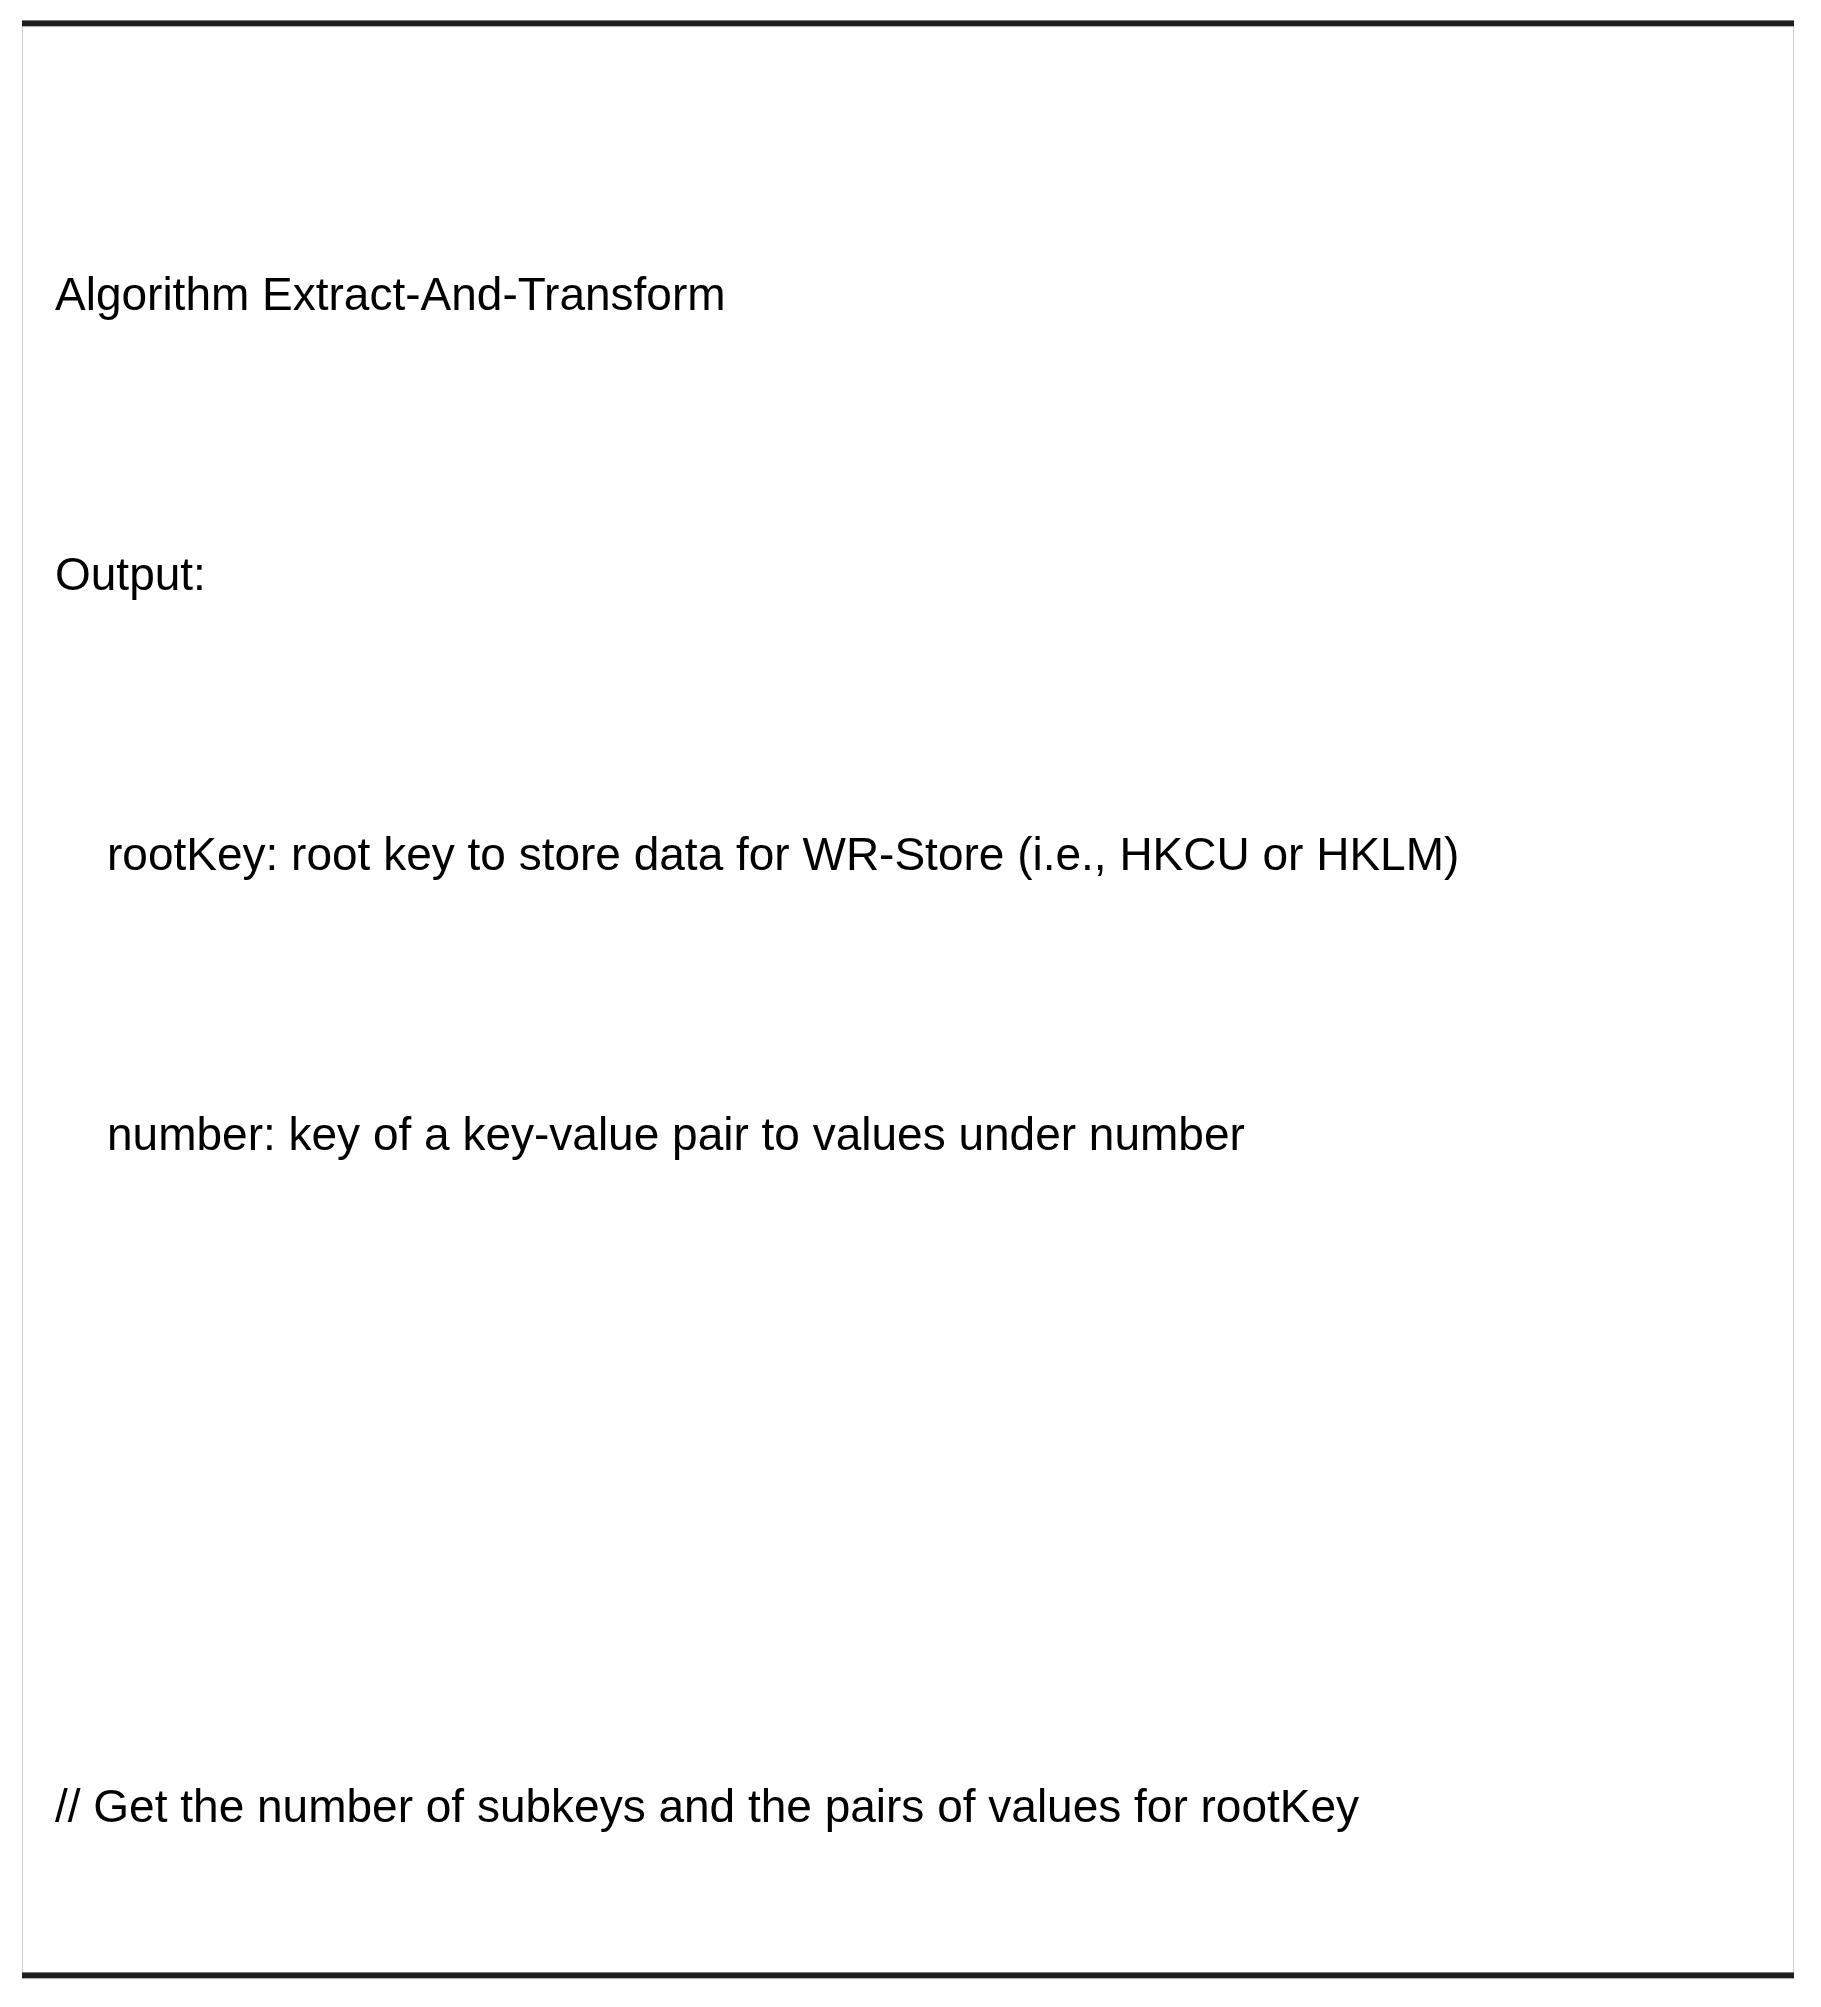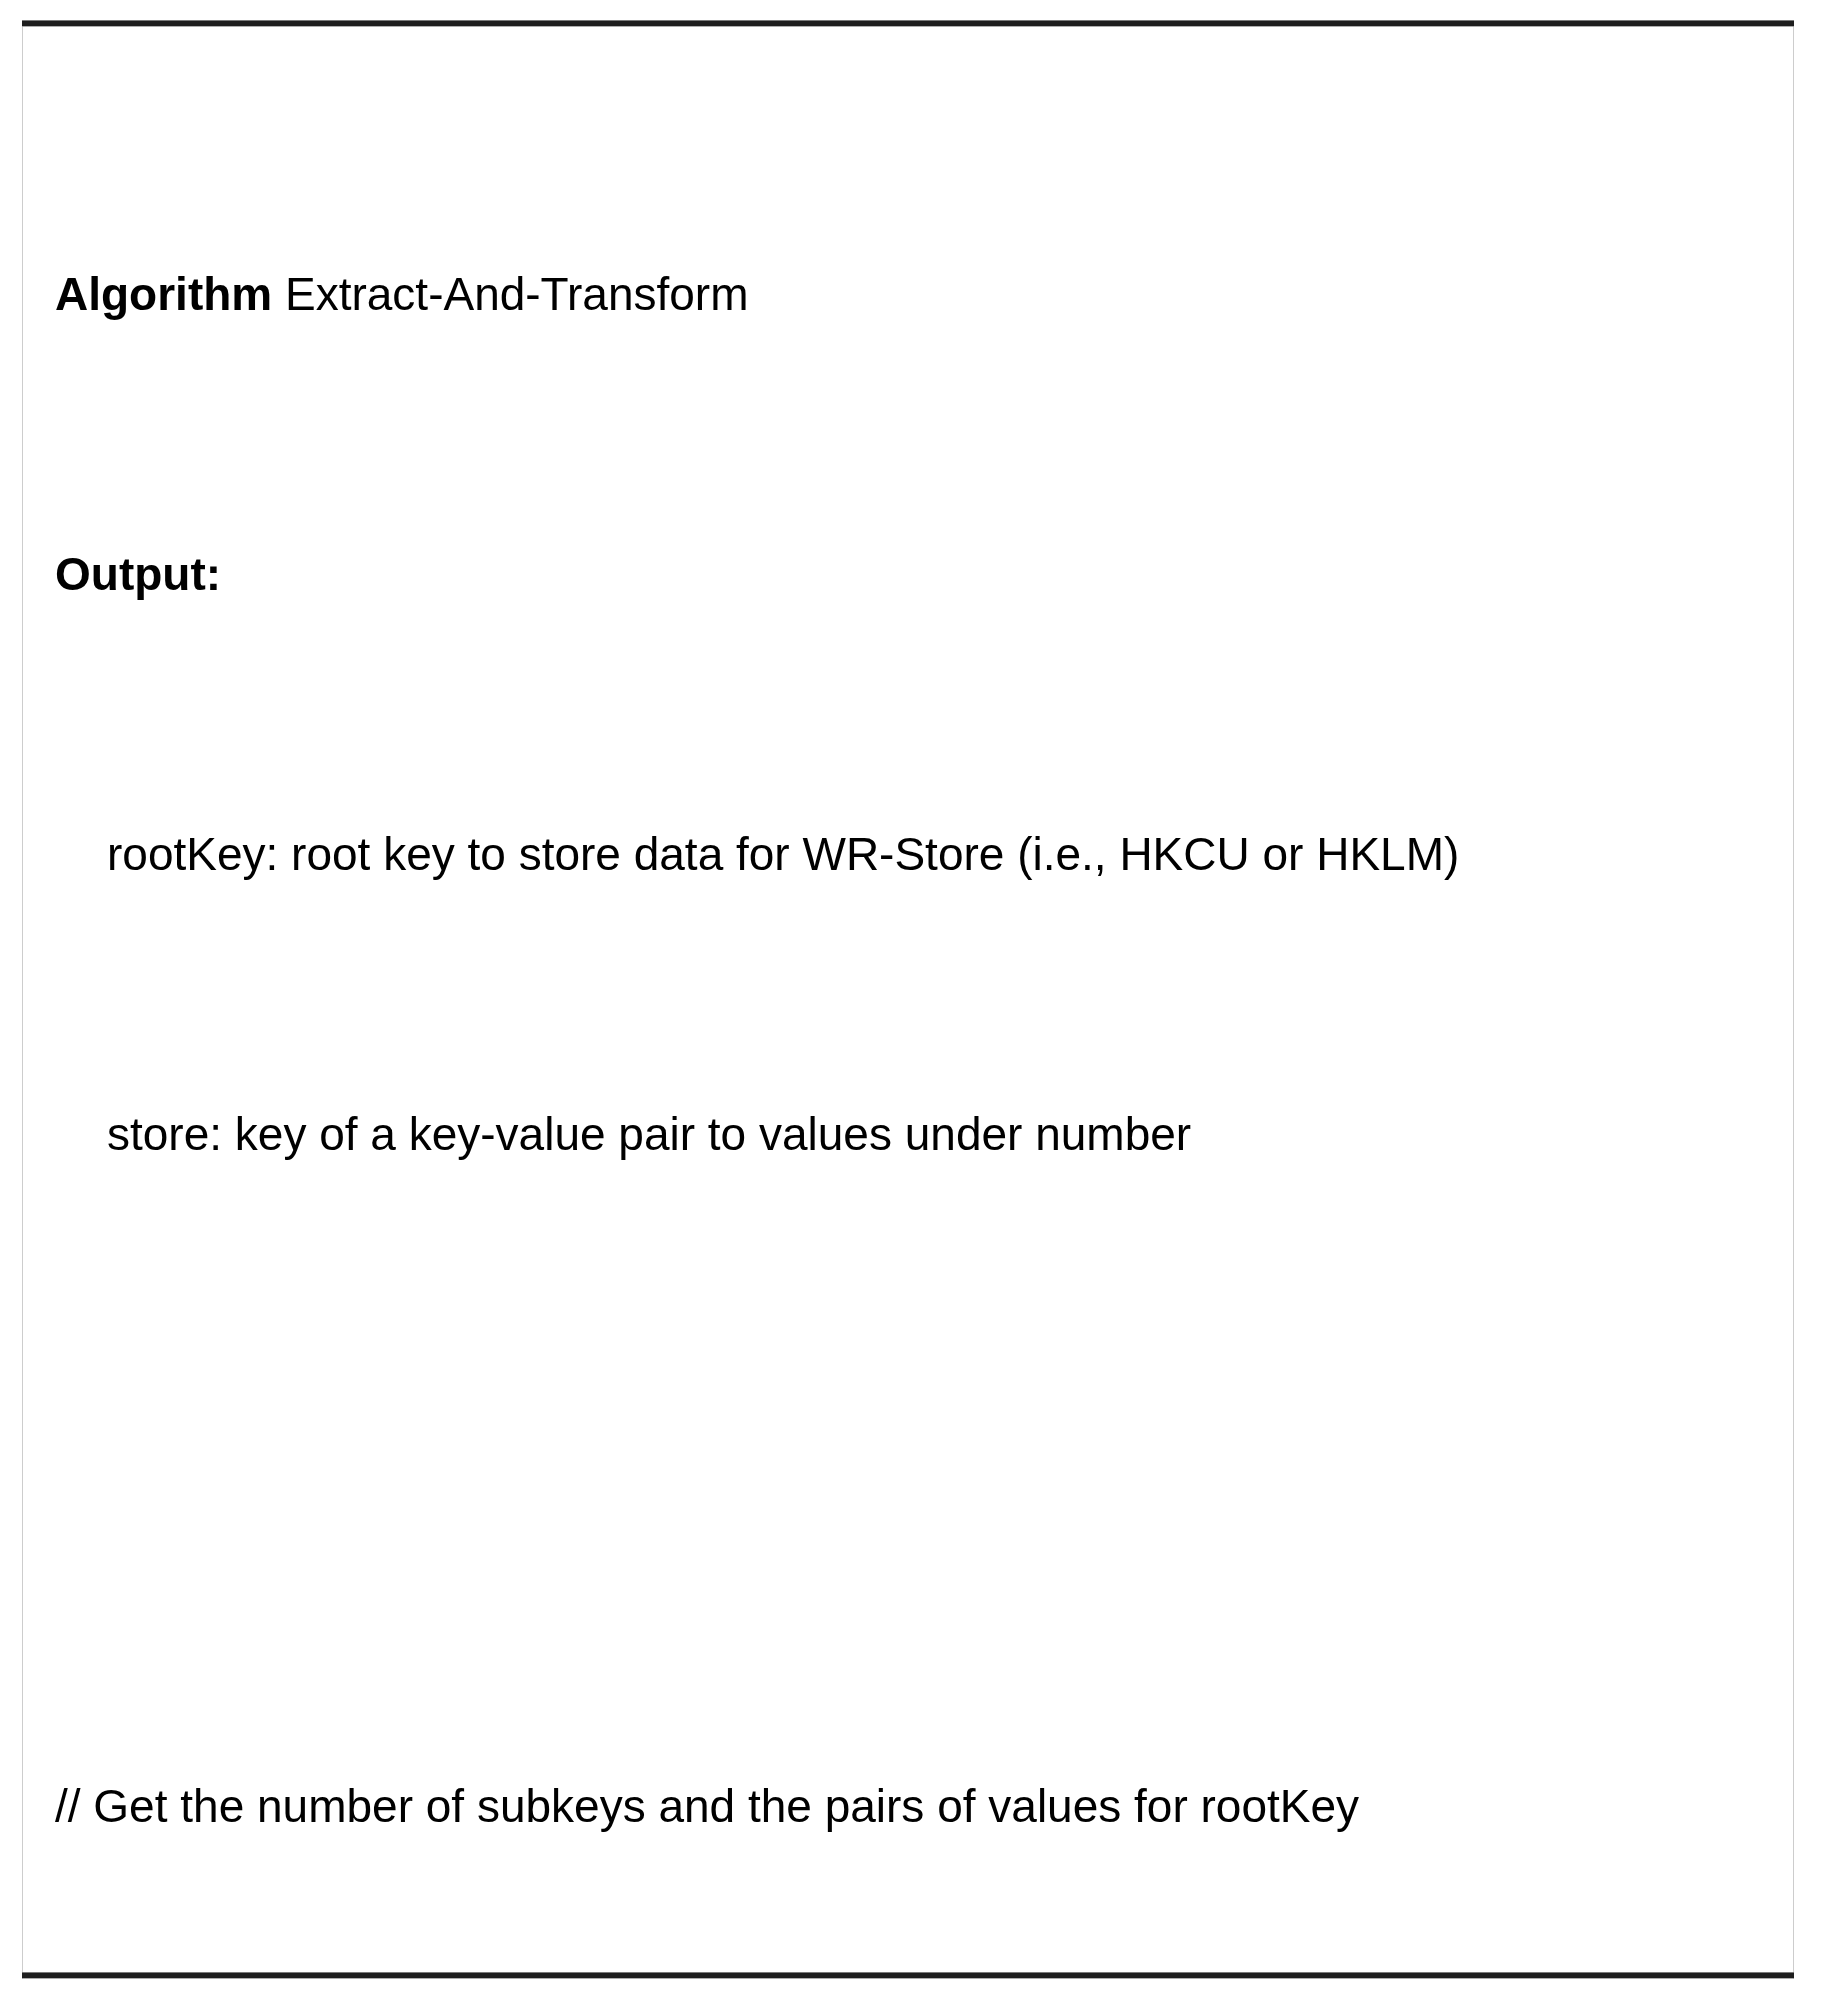--- a/index.html
+++ b/index.html
@@ -42,21 +42,21 @@
     width: 1728px;
     font-size: 46px;
     line-height: 56px;
     white-space: pre;
   }
   .line {
     height: 56px;
     white-space: pre;
   }
   .ind1 { padding-left: 52px; }
-  .b { font-weight: bold; }
+  .b { font-weight: normal; }
   .i { }
 </style>
 </head>
 <body>
 
 <div class="algo-box"></div>
 <div class="rule top"></div>
 <div class="rule bottom"></div>
 
 <div class="code">
@@ -64,21 +64,21 @@
   
   <div class="line"><span class="b">Algorithm</span> <span class="i">Extract-And-Transform</span></div>
 
   
   <div class="line"><span class="b">Output:</span></div>
 
   
   <div class="line ind1"><span class="i">rootKey:</span><span> root key to store data for WR-Store (i.e., HKCU or HKLM)</span></div>
 
   
-  <div class="line ind1"><span class="i">store:</span><span> key of a key-value pair to values under </span><span class="i">number</span></div>
+  <div class="line ind1"><span class="i">number:</span><span> key of a key-value pair to values under </span><span class="i">number</span></div>
 
   
 
   
   <div class="line"></div>
 
   
   <div class="line"><span>// Get the number of subkeys and the pairs of values for </span><span class="i">rootKey</span></div>
 
   

